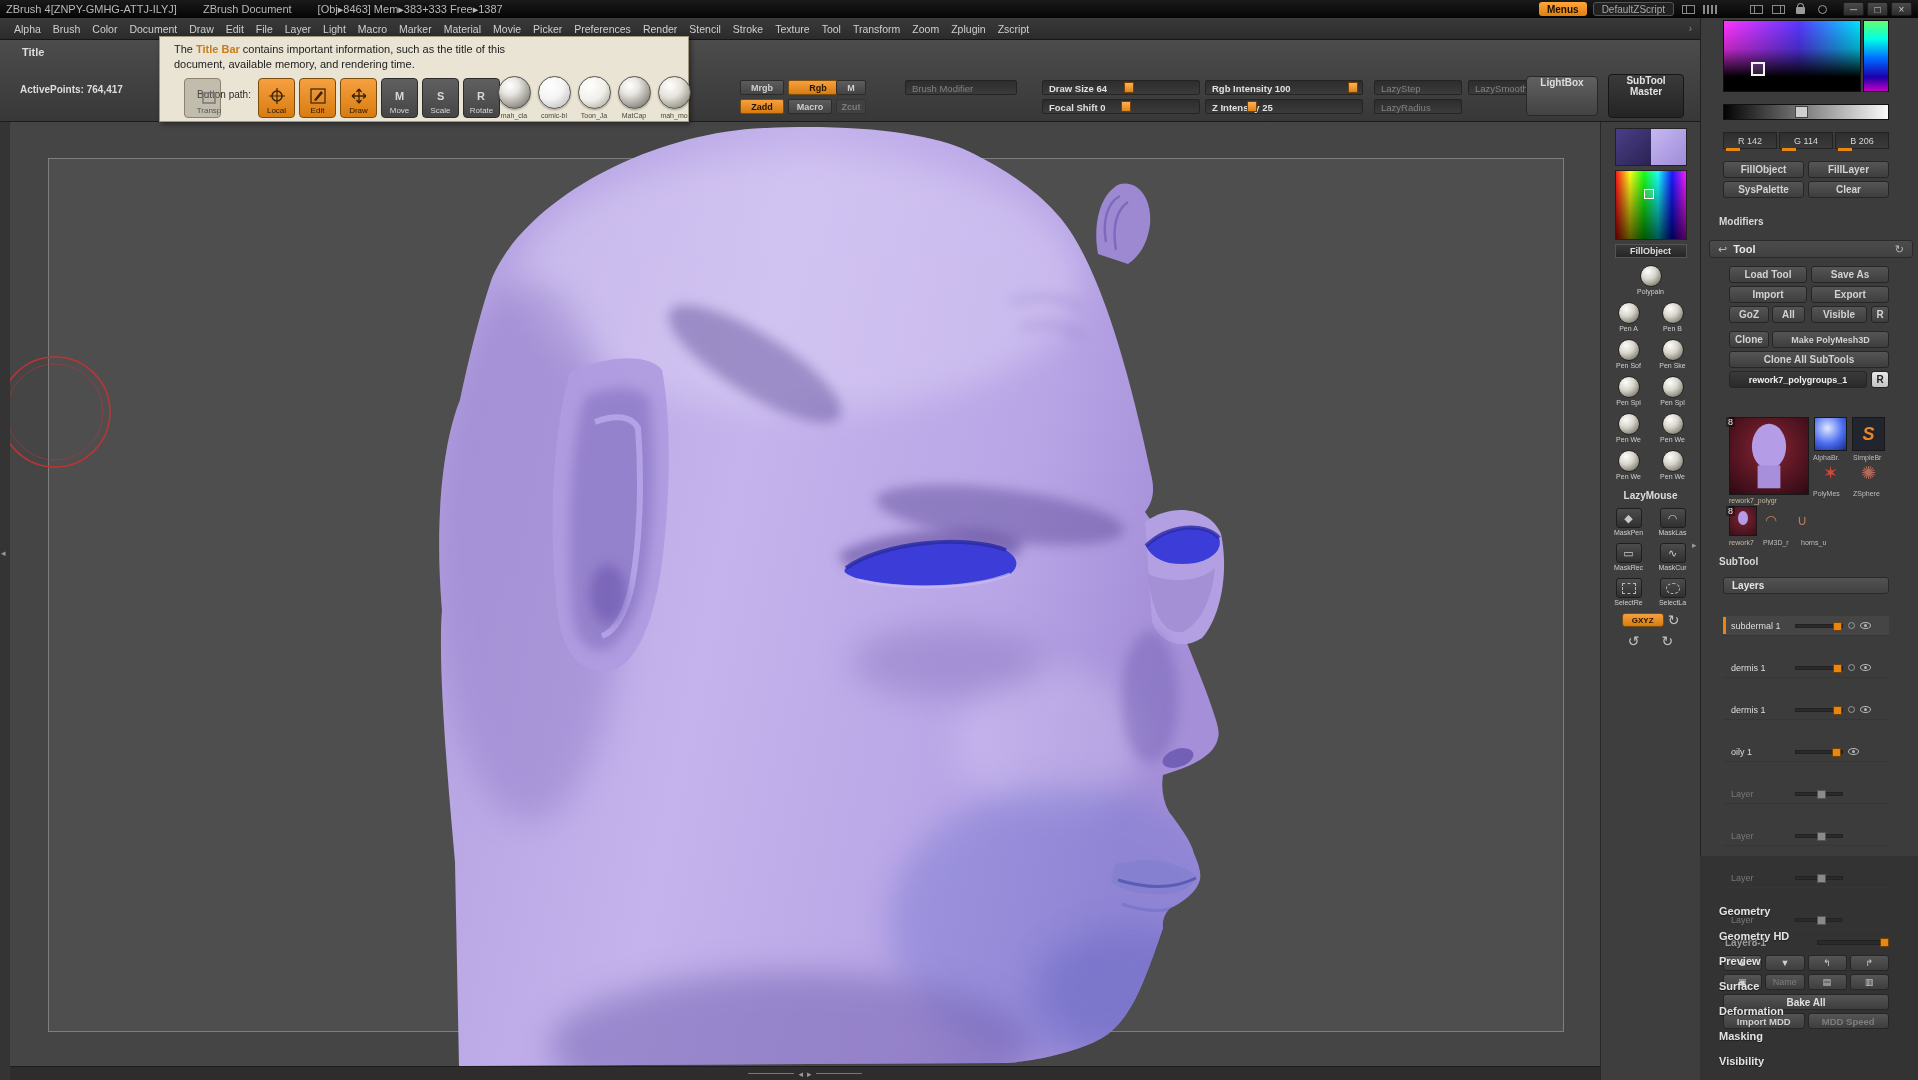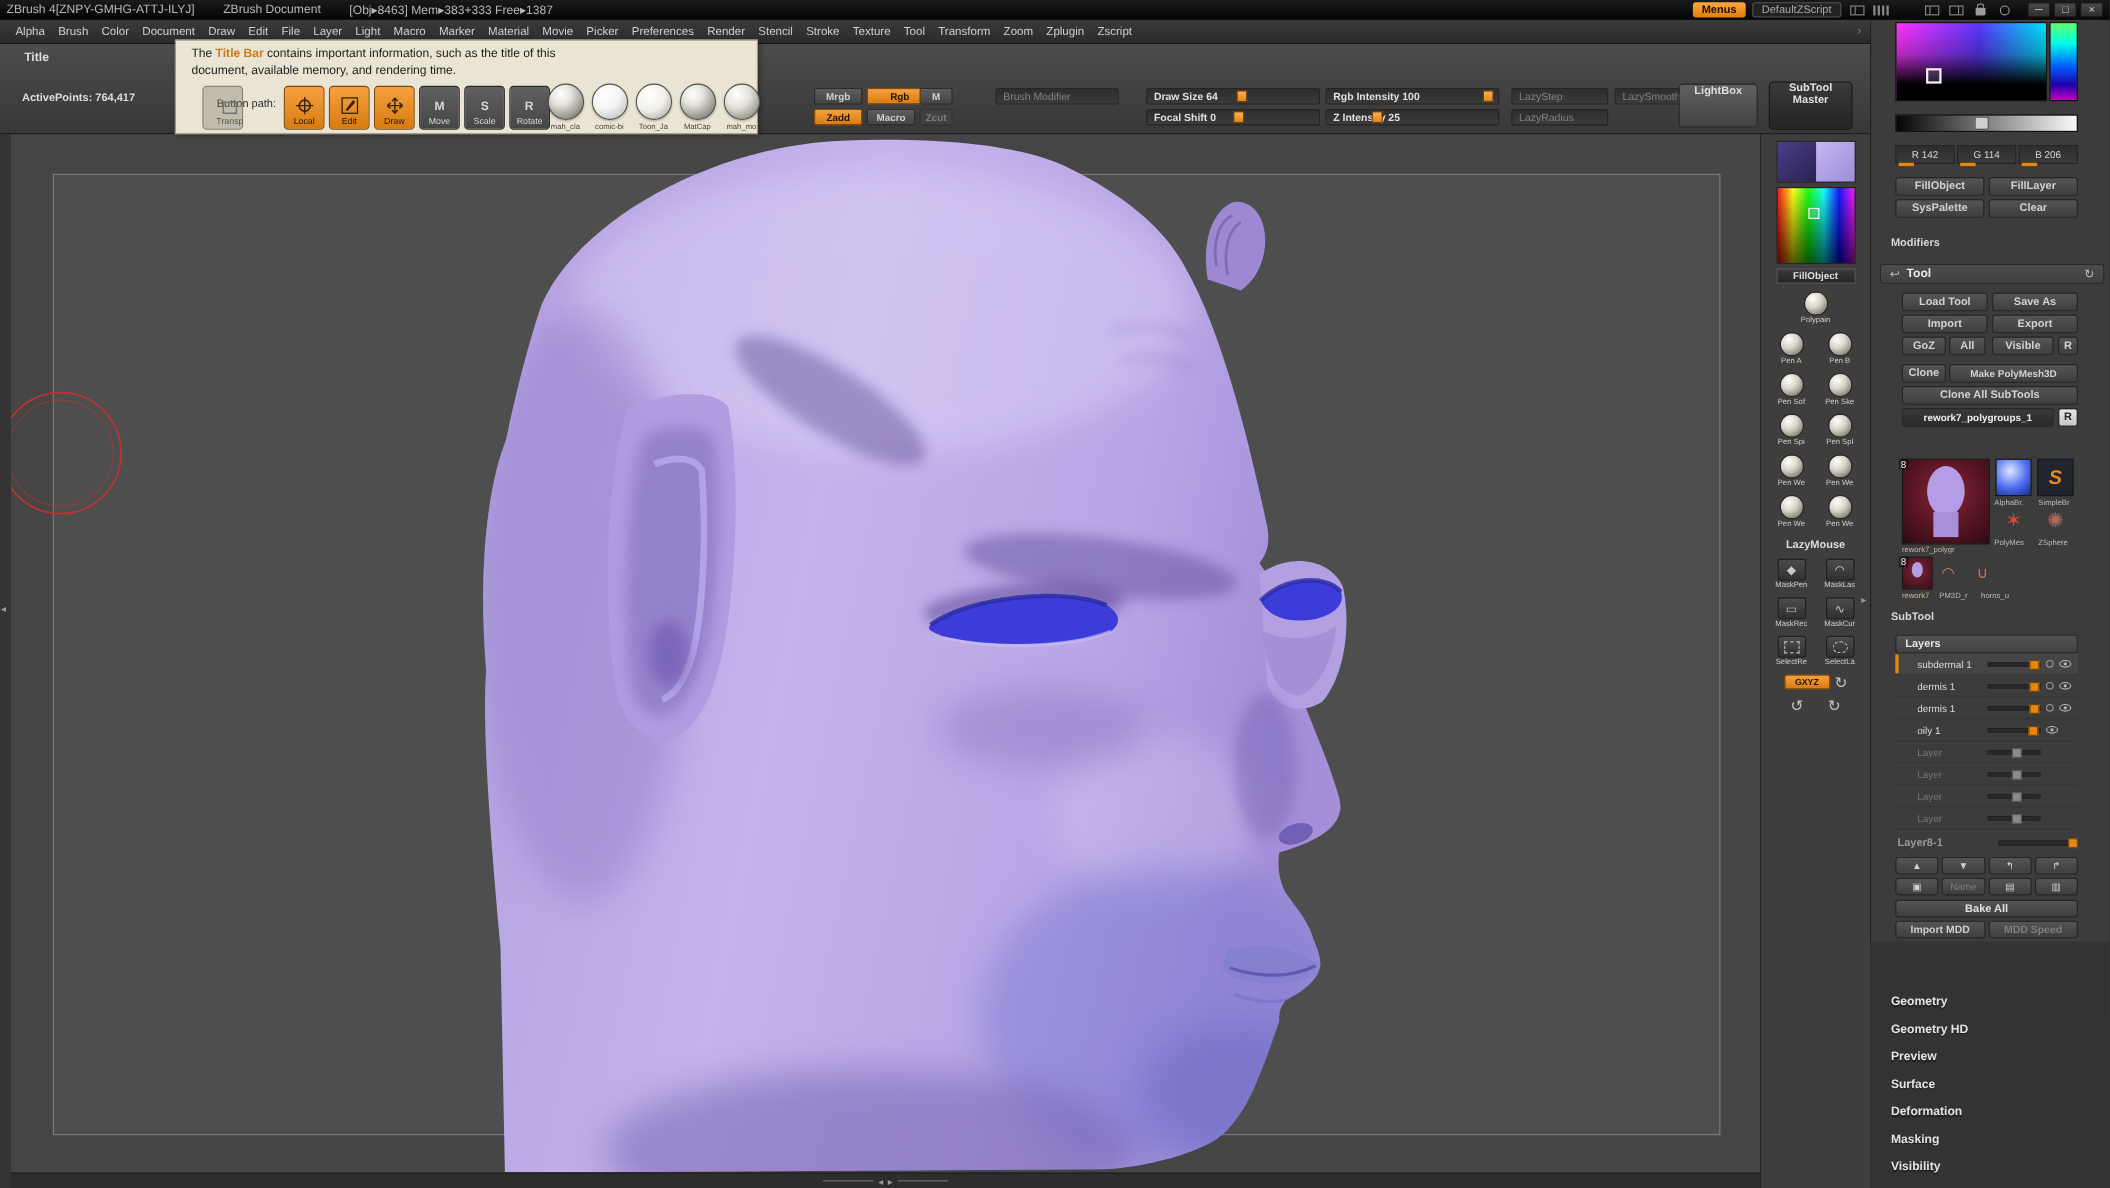--- a/index.html
+++ b/index.html
@@ -142,21 +142,21 @@
   .badge8 { position:absolute; font-size:9px; color:#eee; background:rgba(0,0,0,.35); padding:0 2px; }
   .thumb-sm { position:absolute; width:33px; height:34px; border:1px solid #181818; background:#22252d;
               display:flex; align-items:center; justify-content:center; }
   .tcap { position:absolute; font-size:7px; color:#c8b9a0; white-space:nowrap; }
   .tcap.gray { color:#bdbdbd; }
   .star { color:#d24a3a; font-size:18px; line-height:18px; }
 
   .layers-box { position:absolute; left:22px; top:559px; width:166px; }
   .layers-head { height:17px; background:linear-gradient(#525252,#424242); border:1px solid #2a2a2a; border-radius:3px;
                  display:flex; align-items:center; padding:0 8px; font-size:10px; font-weight:bold; color:#e6e6e6; }
-  .lrow { height:20px; display:flex; align-items:center; position:relative; padding-left:20px; border-bottom:1px solid #363636; }
+  .lrow { height:20px; display:flex; align-items:center; position:relative; padding-left:8px; border-bottom:1px solid #363636;margin-top:22px; }
   .lrow.sel { background:#454545; }
   .lrow.sel::before { content:''; position:absolute; left:0; top:1px; bottom:1px; width:3px; background:#e8860f; }
   .lname { font-size:9px; color:#ddd; width:62px; overflow:hidden; white-space:nowrap; }
   .lrow.dim .lname { color:#777; }
   .ltrack { width:48px; height:4px; background:#2a2a2a; border:1px solid #222; position:relative; margin-left:2px; }
   .lhandle { position:absolute; top:-3px; width:9px; height:9px; background:#e8860f; border:1px solid #6e4208; }
   .lhandle.g { background:#8a8a8a; border-color:#555; }
   .eye { width:11px; height:7px; border:1px solid #b5b5b5; border-radius:50%; position:relative; margin-left:5px; }
   .eye::after { content:''; position:absolute; left:3px; top:1px; width:3px; height:3px; border-radius:50%; background:#b5b5b5; }
   .dotico { width:7px; height:7px; border:1px solid #9a9a9a; border-radius:50%; margin-left:5px; }

